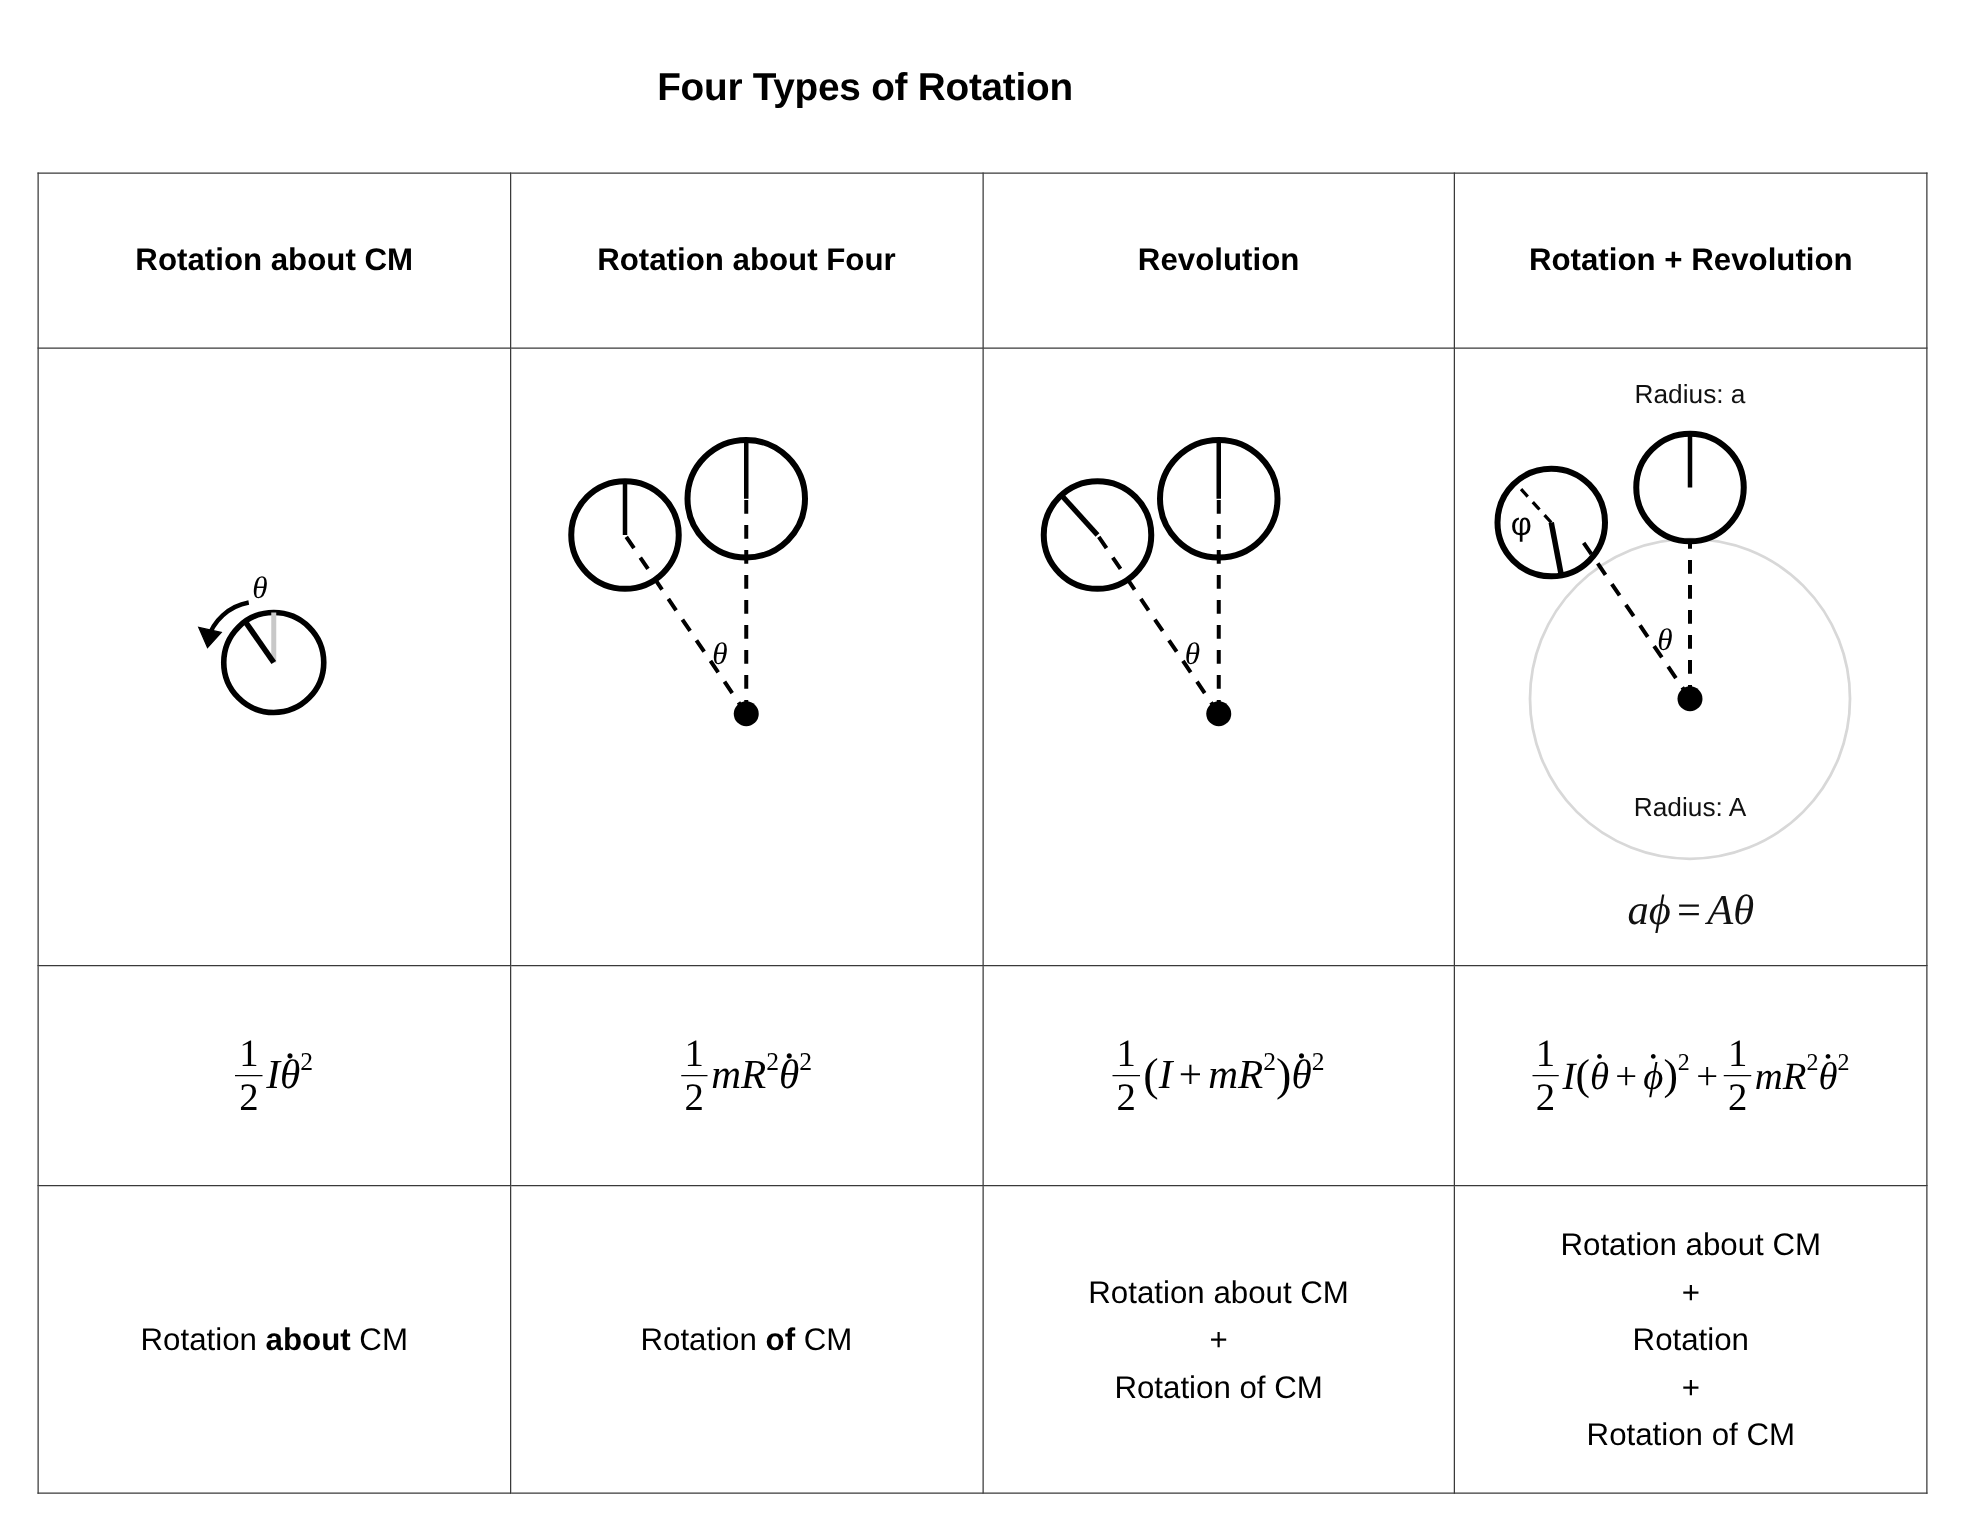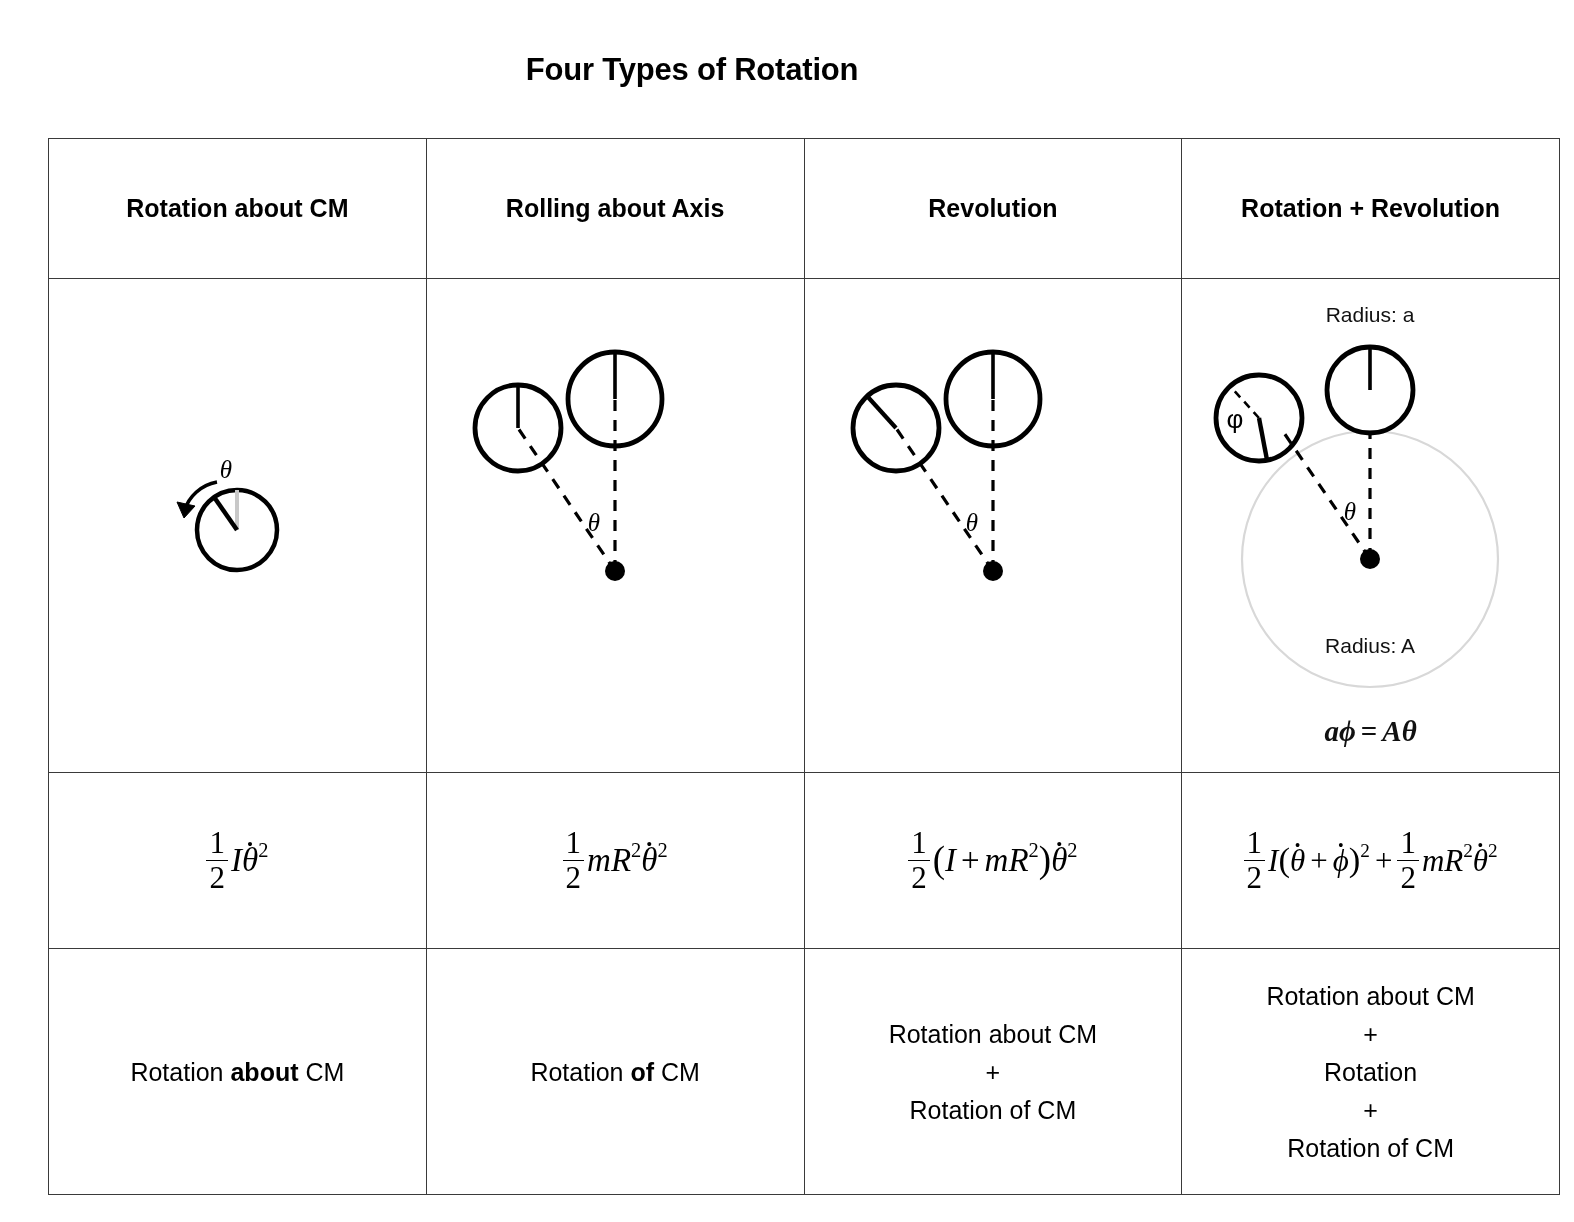--- a/index.html
+++ b/index.html
@@ -24,21 +24,21 @@
     width: 1384px;
     text-align: center;
     font-size: 31px;
     font-weight: bold;
     letter-spacing: -0.2px;
     color: #000000;
   }
 
   .rotation-table {
     position: absolute;
-    left: 48px;
+    left: 30px;
     top: 138px;
     width: 1511px;
     height: 1052px;
     border-collapse: collapse;
     table-layout: fixed;
   }
   .rotation-table td,
   .rotation-table th {
     border: 1px solid #3a3a3a;
     padding: 0;
@@ -121,24 +121,23 @@
     top: -0.46em;
     font-style: normal;
     font-size: 0.52em;
     line-height: 1;
   }
   .paren { font-size: 1.12em; font-style: normal; }
   .op { margin: 0 5px; font-style: normal; }
 
   .eqline {
     font-family: "Liberation Serif", serif;
-    font-size: 29px;
+    font-size: 34px;
     text-align: center;
     font-style: italic;
-    font-weight: bold;
   }
 
   .diag-label {
     font-family: "Liberation Sans", sans-serif;
     font-size: 21px;
     fill: #111111;
     font-style: normal;
   }
   .theta-label {
     font-family: "Liberation Serif", serif;
@@ -161,21 +160,21 @@
   <colgroup>
     <col class="col-w">
       <col class="col-w">
       <col class="col-w">
       <col class="col-w">
   </colgroup>
 
   <tbody>
       <tr>
     <th class="header-cell col-w">Rotation about CM</th>
-    <th class="header-cell col-w">Rolling about Axis</th>
+    <th class="header-cell col-w">Rotation about Four</th>
     <th class="header-cell col-w">Revolution</th>
     <th class="header-cell col-w">Rotation + Revolution</th>
   </tr>
 
   <tr>
 
     <td class="diagram-cell">
       <svg width="376" height="491" viewBox="0 0 376 491">
 
         <circle cx="188" cy="250" r="40" fill="none" stroke="#000000" stroke-width="4.5"></circle>

